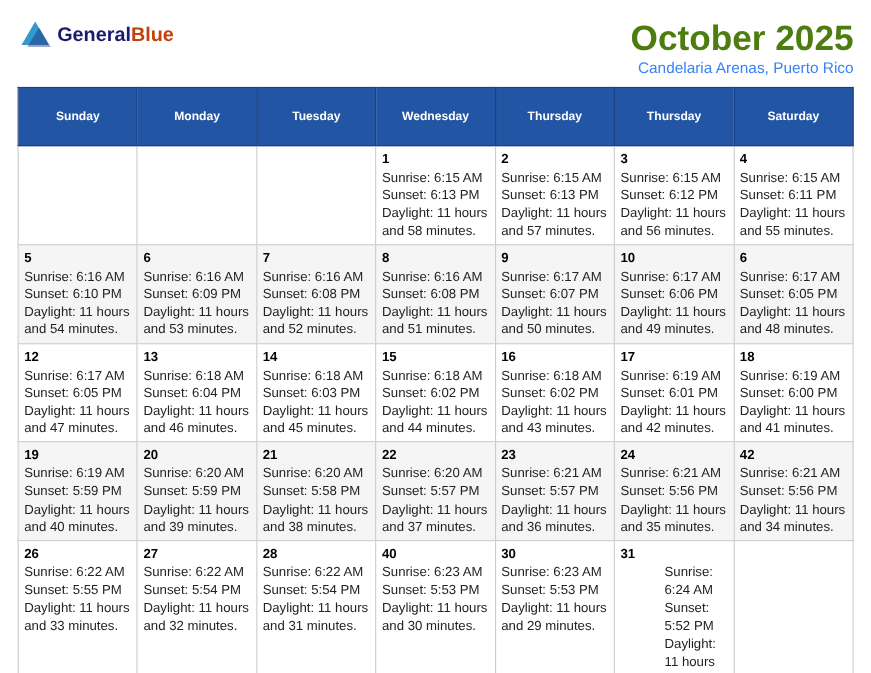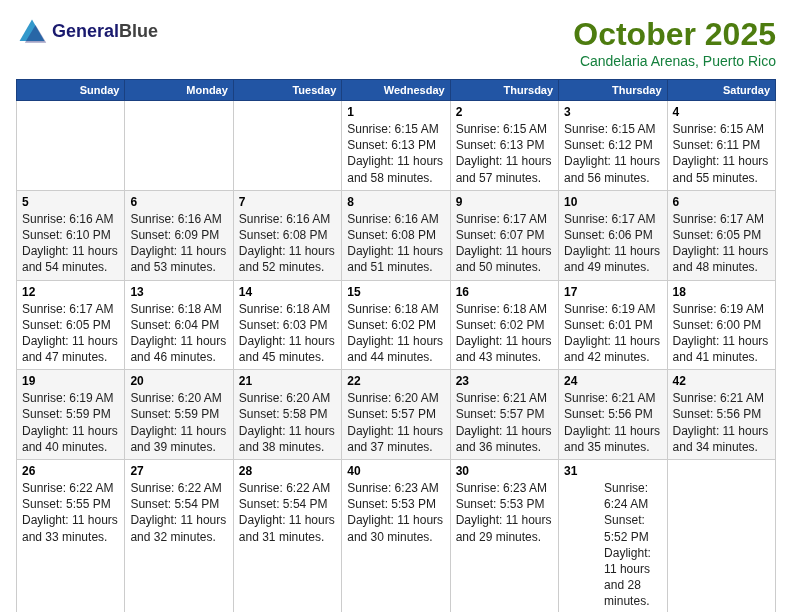--- a/index.html
+++ b/index.html
@@ -34,32 +34,32 @@
     .title-block {
       text-align: right;
     }
     .month-title {
       font-size: 32px;
       font-weight: bold;
       color: #4d7c0f;
     }
     .subtitle {
       font-size: 14px;
-      color: #15803d;
+      color: #3b82f6;
     }
     table {
       width: 100%;
       border-collapse: collapse;
       font-size: 10.5px;
     }
     thead tr th {
       background-color: #2255a4;
       color: #fff;
-      text-align: right;
-      padding: 4px 5px;
+      text-align: center;
+      padding: 20px 5px;
       font-size: 11px;
       font-weight: bold;
       border: 1px solid #1a4080;
     }
     tbody tr td {
       border: 1px solid #ccc;
       vertical-align: top;
       padding: 4px 5px;
       width: 108px;
       min-height: 80px;
@@ -90,21 +90,21 @@
 <body>
 
 <div class="header">
   <div class="logo">
     <svg class="logo-icon" viewBox="0 0 36 36">
       <polygon points="18,4 32,28 4,28" fill="#3399cc"></polygon>
       <polygon points="22,10 34,30 10,30" fill="#1a1a6e" opacity="0.4"></polygon>
     </svg>
     <div>
       <div class="logo-text">
-        <span style="color:#1a1a6e;">General</span><span style="color:#404040;">Blue</span>
+        <span style="color:#1a1a6e;">General</span><span style="color:#c2410c;">Blue</span>
       </div>
     </div>
   </div>
   <div class="title-block">
     <div class="month-title">October 2025</div>
     <div class="subtitle">Candelaria Arenas, Puerto Rico</div>
   </div>
 </div>
 
 <table>

